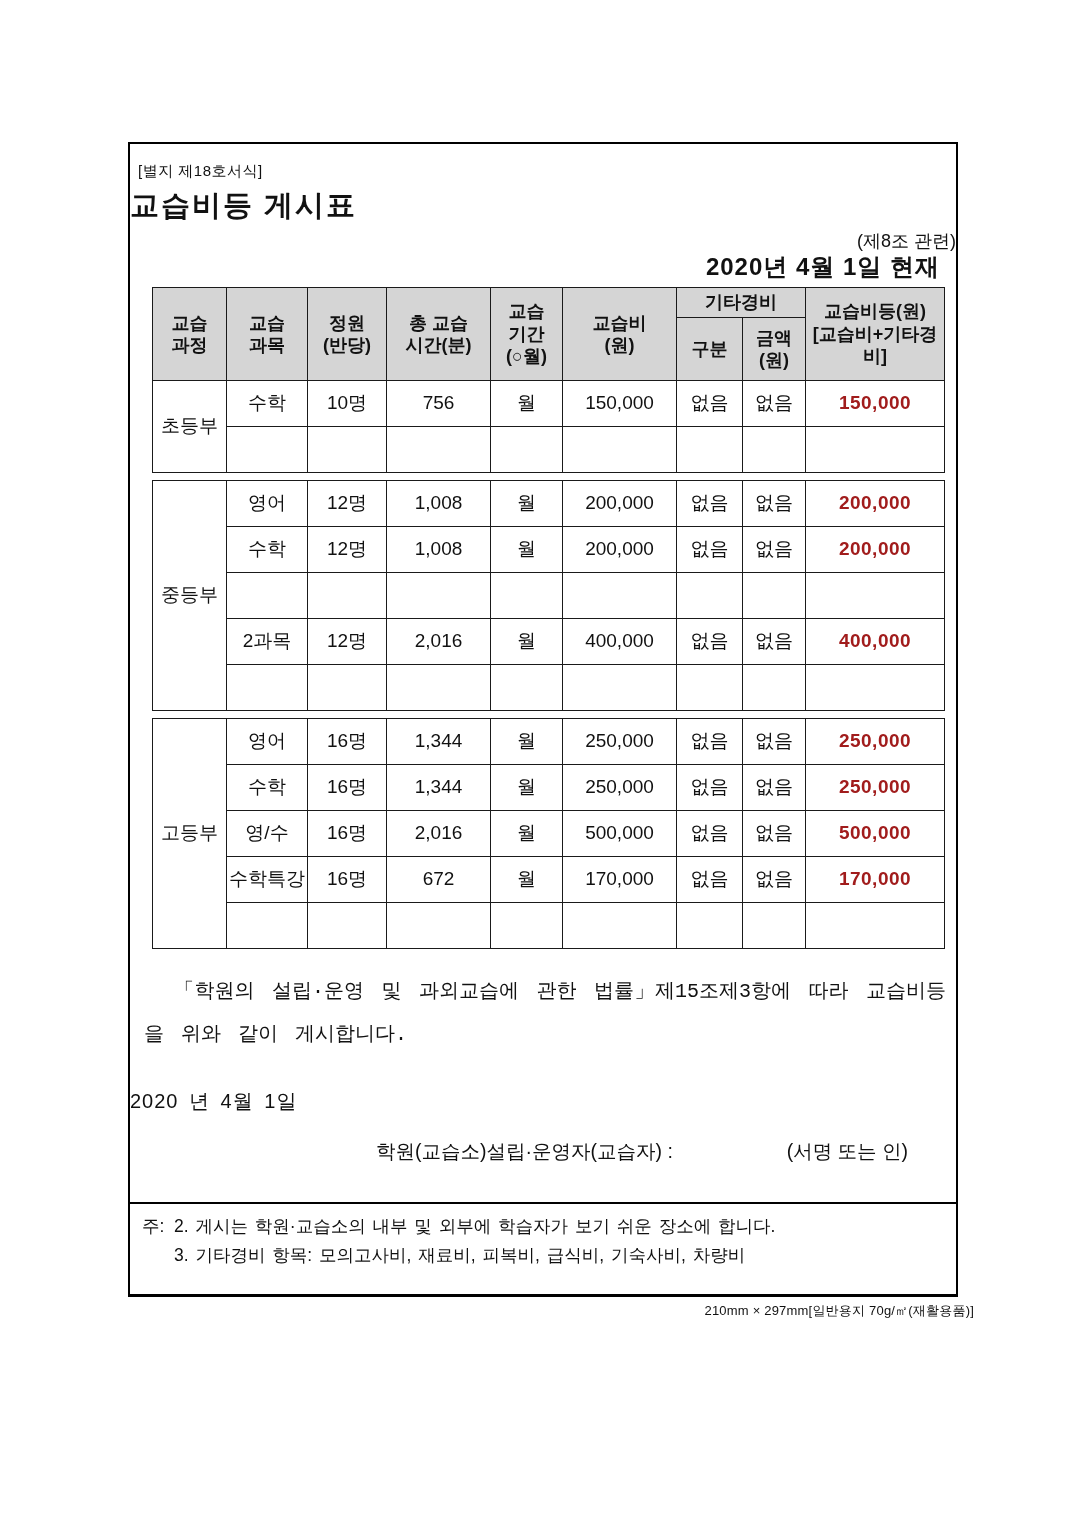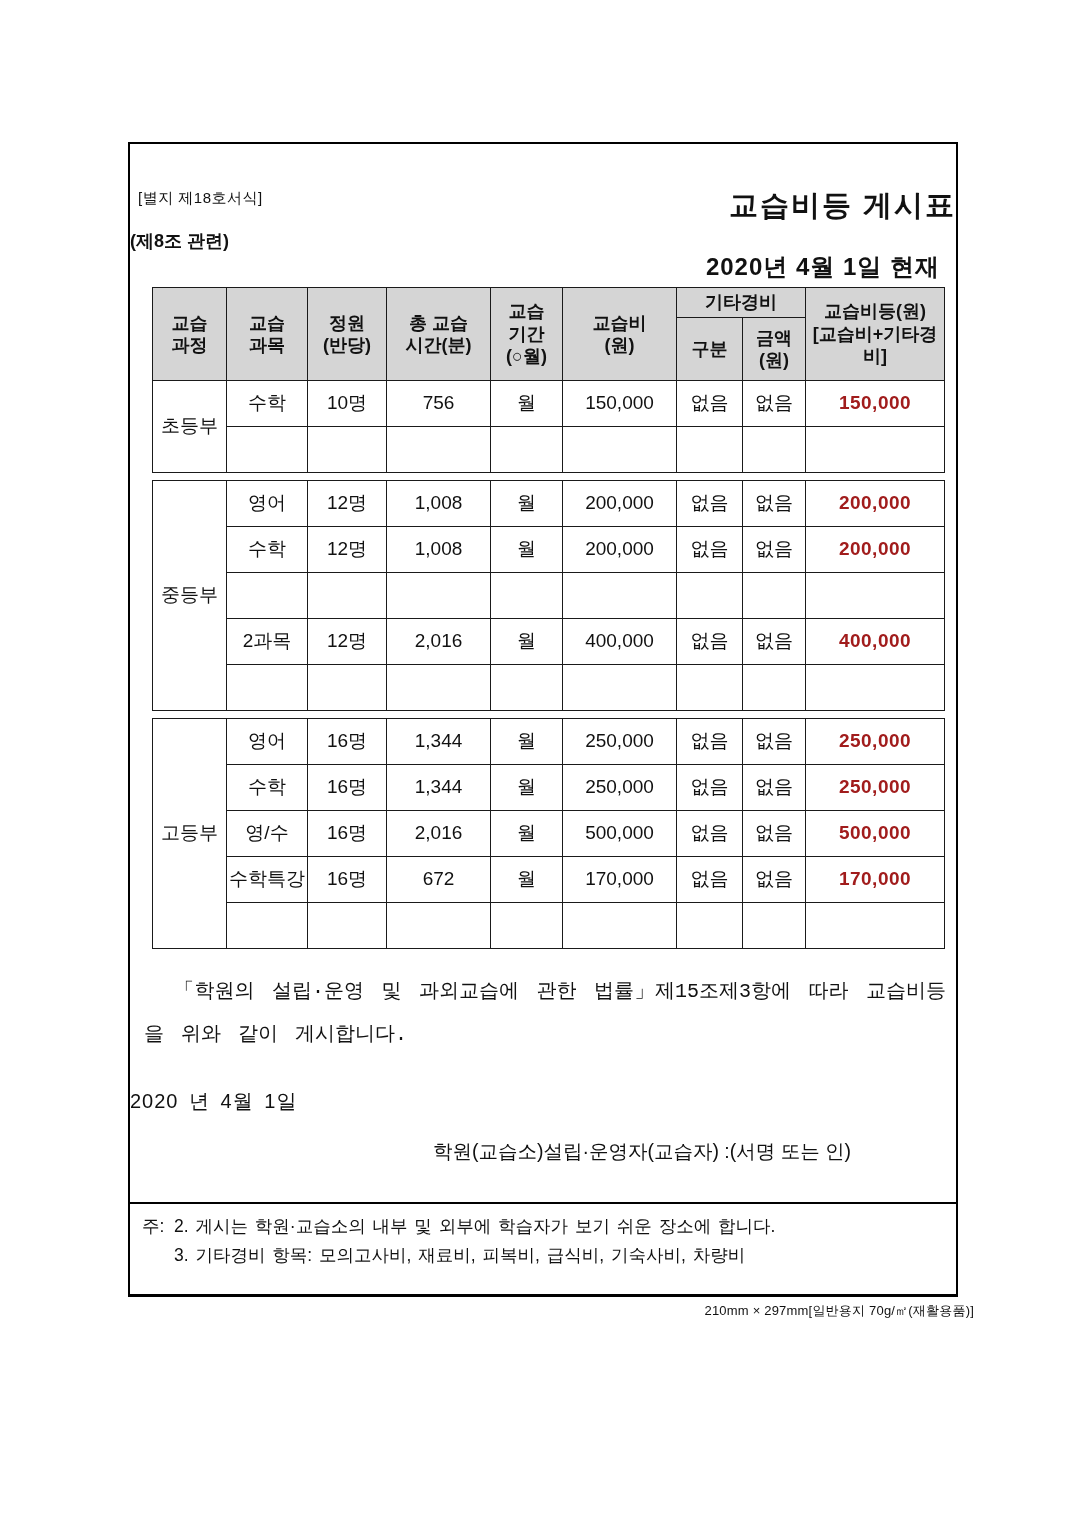--- a/index.html
+++ b/index.html
@@ -12,25 +12,25 @@
   html,body{background:#ffffff;}
   body{
     width:1080px;height:1526px;position:relative;
     font-family:"Liberation Sans","DejaVu Sans",sans-serif;
     color:var(--ink);
   }
   .page-box{
     position:absolute;left:128px;top:142px;width:830px;height:1155px;
     border:2px solid #000;border-bottom-width:3px;background:#fff;
   }
-  .form-label{position:absolute;left:8px;top:18px;font-size:15px;letter-spacing:.5px;margin-top:27px;}
-  .page-title{position:absolute;left:0;top:42px;width:100%;text-align:right;
+  .form-label{position:absolute;left:8px;top:18px;font-size:15px;letter-spacing:.5px;}
+  .page-title{position:absolute;left:0;top:42px;width:100%;text-align:left;
     font-size:29px;font-weight:800;letter-spacing:2px;}
-  .page-subtitle{position:absolute;left:0;top:85px;width:100%;text-align:left;
-    font-size:18px;font-weight:700;}
+  .page-subtitle{position:absolute;left:0;top:85px;width:100%;text-align:right;
+    font-size:18px;font-weight:400;}
   .as-of-date{position:absolute;right:16px;top:107px;font-size:24px;font-weight:600;letter-spacing:1px;}
 
   .table-area{position:absolute;left:22px;top:143px;width:794px;}
   table.fee-table{border-collapse:collapse;table-layout:fixed;width:792px;}
   table.fee-table th,table.fee-table td{
     border:1.5px solid var(--line);
     text-align:center;vertical-align:middle;
     font-size:19px;line-height:1.25;
     white-space:pre-line;overflow:hidden;padding:1px 2px;
   }
@@ -49,21 +49,21 @@
     position:absolute;left:14px;top:826px;width:802px;
     font-size:20px;line-height:2.15;text-indent:30px;
     text-align:justify;word-spacing:5px;font-family:Liberation Mono, monospace;
   }
   .issue-date{
     position:absolute;left:0;top:944px;width:100%;text-align:left;
     font-size:20px;letter-spacing:1px;word-spacing:4px;
   }
   .signer-row{
     position:absolute;left:246px;right:48px;top:994px;
-    display:flex;justify-content:center;align-items:baseline;
+    display:flex;justify-content:space-between;align-items:baseline;
     font-size:19.5px;
   }
   .notes{
     position:absolute;left:0;bottom:0;width:100%;height:92px;
     border-top:2px solid #000;
     padding:8px 12px 0 12px;font-size:17.5px;line-height:29px;
   }
   .note-line{position:relative;padding-left:32px;word-spacing:2px;}
   .note-prefix{position:absolute;left:0;top:0;}
   .paper-spec{

